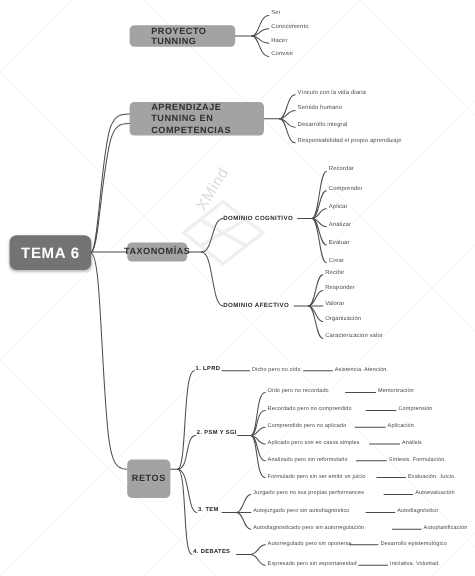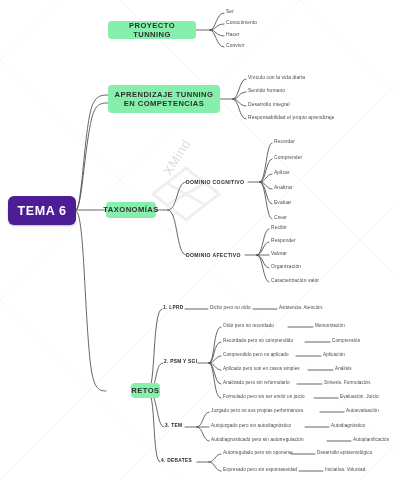--- a/index.html
+++ b/index.html
@@ -19,32 +19,32 @@
   .wm-text{
     position:absolute;left:160px;top:170px;
     font-size:13px;color:#9a9a9a;opacity:.35;
     transform:rotate(-58deg);transform-origin:left top;
     letter-spacing:.5px;pointer-events:none;white-space:nowrap;
   }
   .node{position:absolute;box-sizing:border-box;}
 
   .root{
     left:8px;top:196px;width:68px;height:29px;
-    background:#4c1d95;border-radius:6px;
+    background:#737373;border-radius:6px;
     color:#ffffff;font-size:12.5px;font-weight:600;
     letter-spacing:.6px;
     display:flex;align-items:center;justify-content:center;
     box-shadow:0 1px 2px rgba(0,0,0,.25);
   }
   .topic{
-    background:#86efac;border-radius:4px;
+    background:#a3a3a3;border-radius:4px;
     color:#2f2f2f;font-size:7.6px;font-weight:700;
     letter-spacing:.45px;
     display:flex;align-items:center;justify-content:center;
-    text-align:center;padding:3px 5px;line-height:1.25;
+    padding:3px 18px;line-height:1.25;
   }
   .subtopic{
     color:#2b2b2b;font-size:5.1px;font-weight:700;
     letter-spacing:.35px;white-space:nowrap;
     display:flex;align-items:center;
   }
   .leaf{
     color:#4a4a4a;font-size:4.9px;font-weight:400;
     letter-spacing:.1px;white-space:nowrap;
     display:flex;align-items:center;
@@ -223,21 +223,21 @@
 <div class="node leaf" style="left:271px;top:251px;">
   <span>Valorar</span>
 </div>
 <div class="node leaf" style="left:271px;top:264px;">
   <span>Organización</span>
 </div>
 <div class="node leaf" style="left:271px;top:278px;">
   <span>Caracterización valor</span>
 </div>
 
-<div class="node topic" style="left:106px;top:383px;width:29px;height:15px;margin-left:25px;">
+<div class="node topic" style="left:106px;top:383px;width:29px;height:32px;">
   <span>RETOS</span>
 </div>
 
 <div class="node num" style="left:163px;top:305px;">
   <span>1. LPRD</span>
 </div>
 <div class="node leaf leaf-sm" style="left:210px;top:305px;">
   <span>Dicho pero no oído</span>
 </div>
 <div class="node leaf leaf-sm" style="left:279px;top:305px;">

